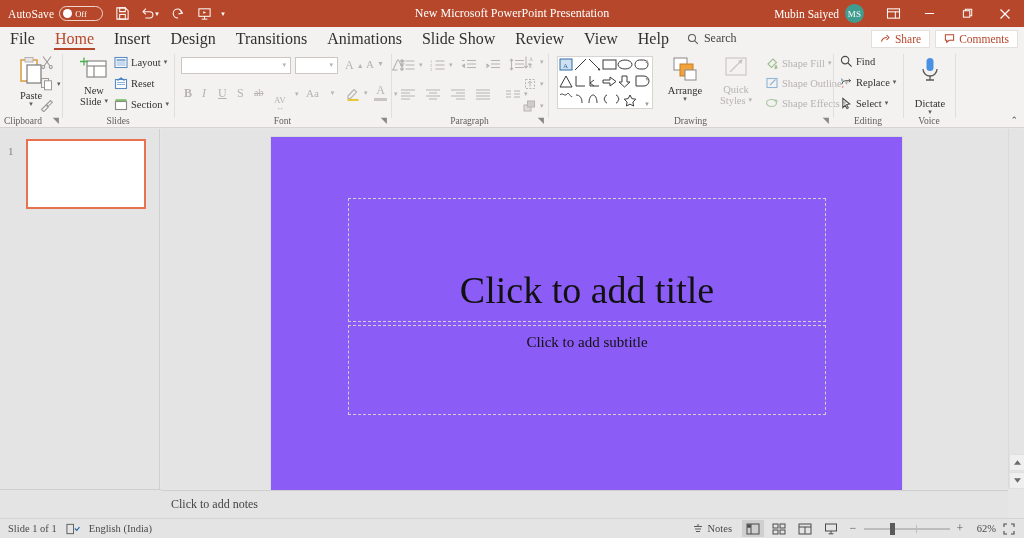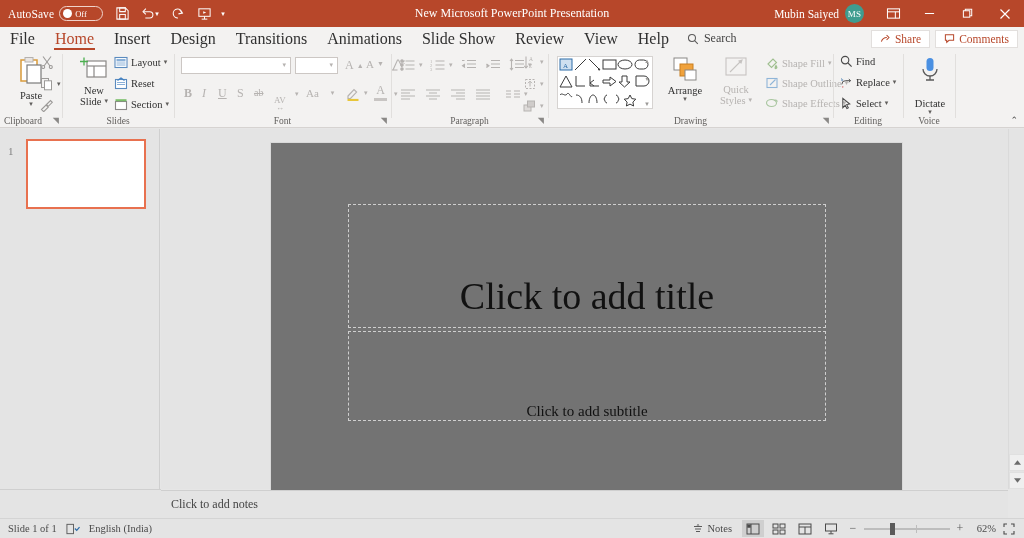--- a/index.html
+++ b/index.html
@@ -142,39 +142,39 @@
     position: absolute; left: 26px; top: 0px; width: 120px; height: 70px;
     background: #fff; border: 2px solid #e8714f; box-shadow: 0 0 0 1px #fff inset;
   }
 
   
   .editor {
     position: absolute; left: 161px; top: 129px; right: 0; height: 360px;
     background: #e4e4e4;
   }
   .slide-canvas {
-    position: absolute; left: 109px; top: 13px;
+    position: absolute; left: 109px; top: 7px;
     width: 633px; height: 356px;
-    background: #737373; border: 1px solid #d9d9d9;
+    background: #8b5cf6; border: 1px solid #d9d9d9;
   }
   .ph {
     position: absolute; border: 1px dashed #cfcfcf;
     display: flex; justify-content: center;
   }
   .ph-title {
     left: 77px; top: 61px; width: 478px; height: 124px;
     align-items: flex-end;
   }
   .ph-title span {
     font-size: 38px; color: #111; line-height: 46px;
     font-weight: 300; margin-bottom: 8px; white-space: nowrap;
   }
   .ph-sub {
     left: 77px; top: 188px; width: 478px; height: 90px;
-    align-items: flex-end;
+    align-items: flex-start;
   }
   .ph-sub span { font-size: 15px; color: #111; margin-top: 8px; white-space: nowrap; }
 
   
   .vscroll {
     position: absolute; right: 0; top: 129px; width: 16px; height: 360px;
     background: #e4e4e4; border-left: 1px solid #dadada;
   }
   .vs-arrow {
     position: absolute; left: 0; width: 16px; height: 17px;

